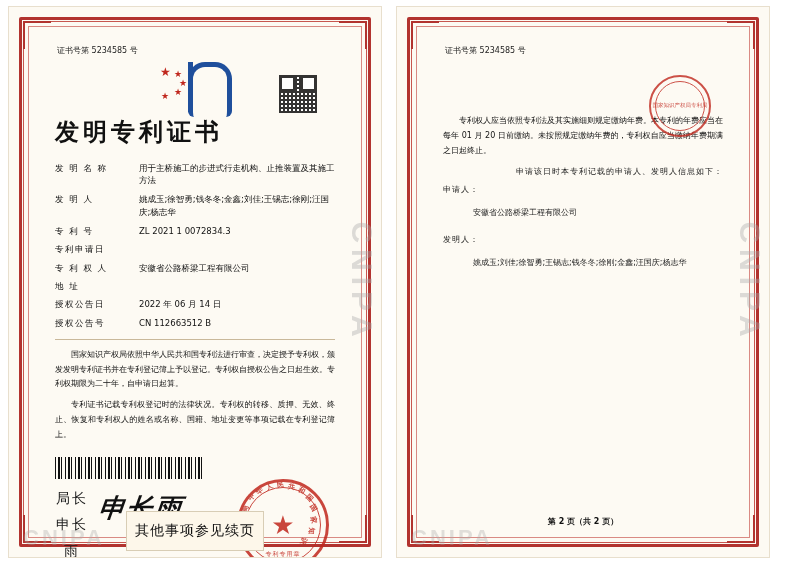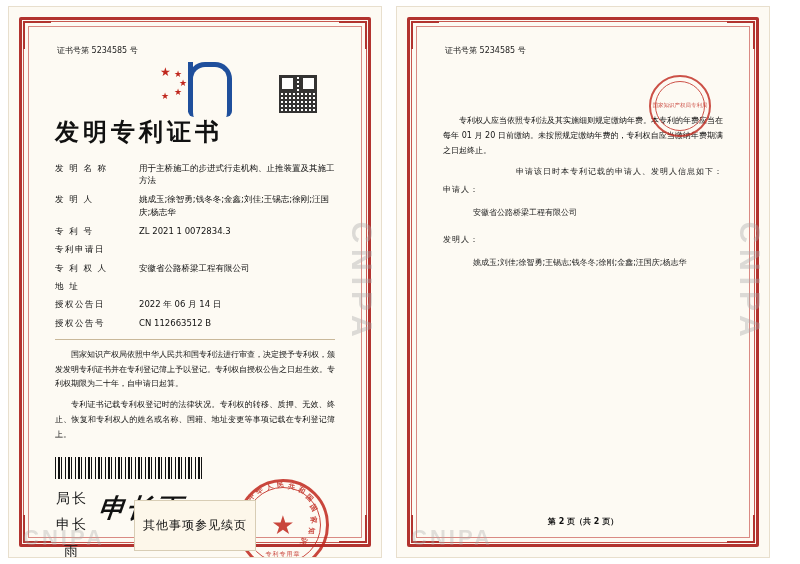--- a/index.html
+++ b/index.html
@@ -269,25 +269,25 @@
     text-align:center;
     font-size:8px;
     color:#111;
     font-weight:bold;
   }
 
   .note-box{
     position:absolute;
     left:50%;transform:translateX(-50%);
     bottom:6px;
-    font-size:12px;
+    font-size:14px;
     color:#111;
     border:1px solid #d8cdb5;
     background:#fdf7ea;
-    padding:16px 8px;
+    padding:10px 8px;
     letter-spacing:1px;
   }
 
   .p2-top{
     margin-top:58px;
   }
   .p2-field{
     font-size:8px;
     line-height:1.9;
     margin:0 0 2px;

